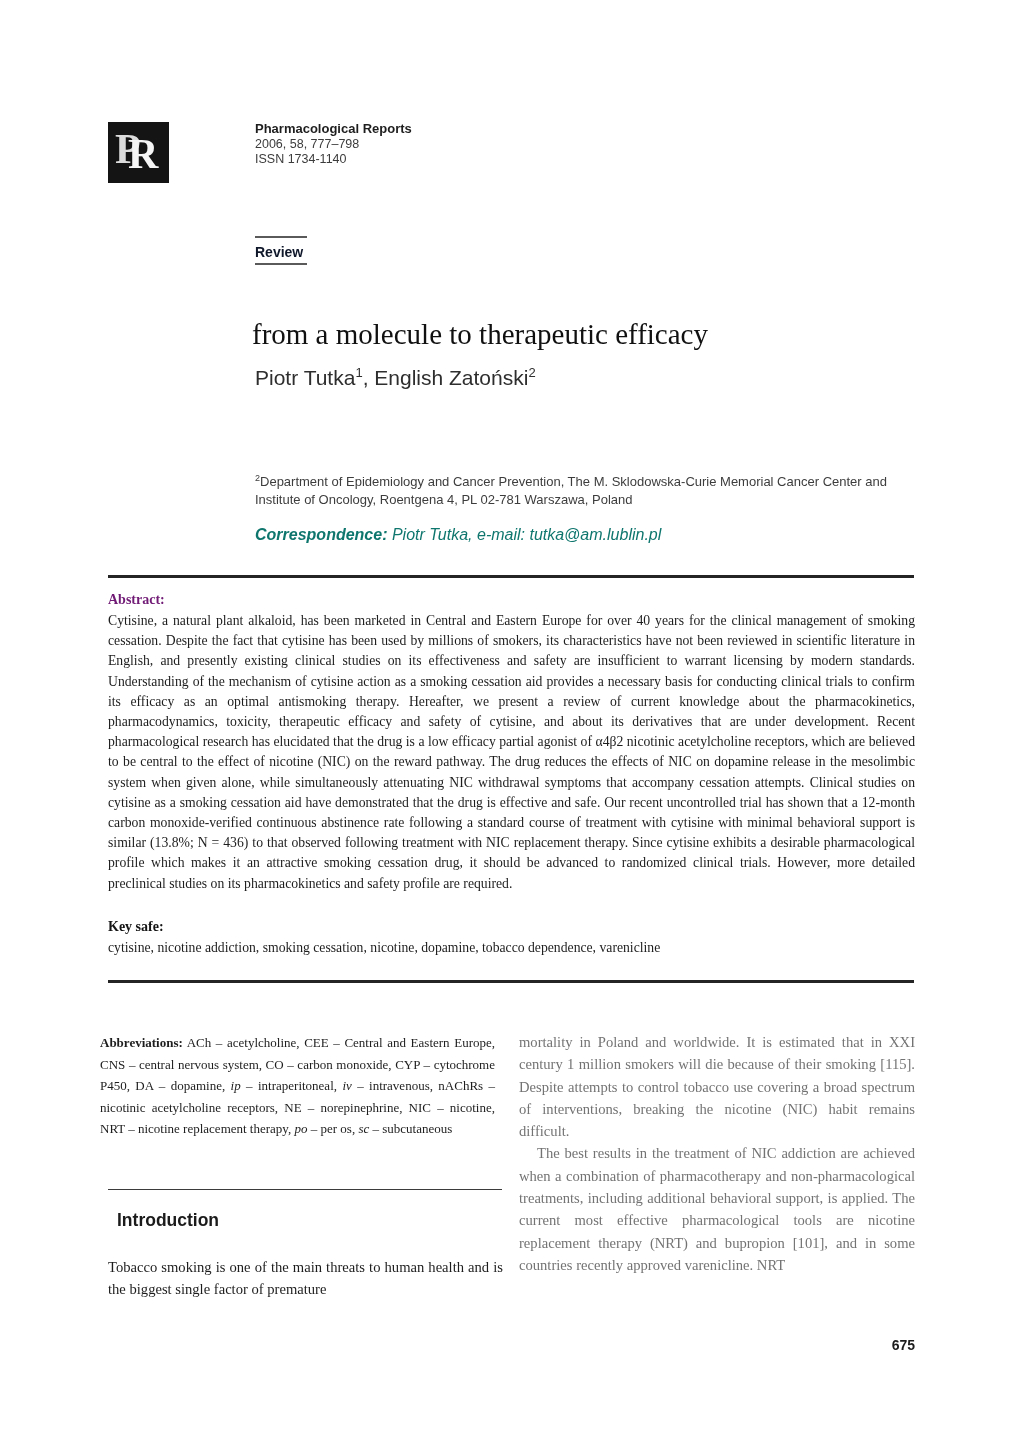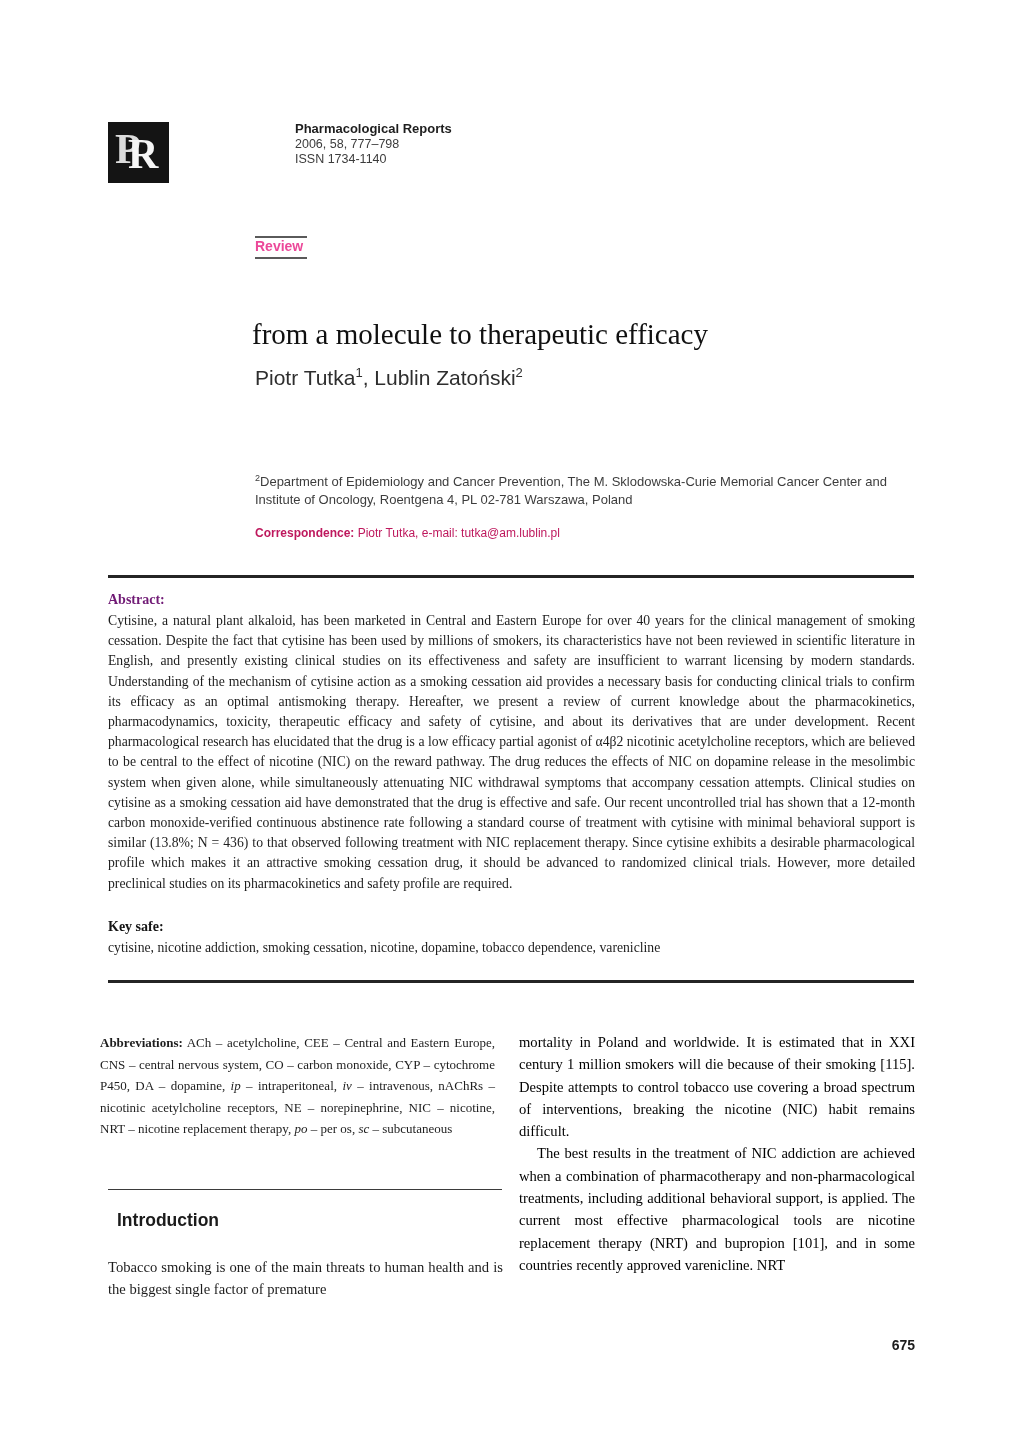--- a/index.html
+++ b/index.html
@@ -13,52 +13,52 @@
     color:#1d1d1d;
   }
   .sans{font-family:"Liberation Sans", sans-serif;}
   .abs{position:absolute;}
 
   
   .logo-box{left:108px;top:122px;width:61px;height:61px;background:#141414;}
   .logo-letter{position:absolute;font-family:"Liberation Serif", serif;color:#f5f5f5;font-weight:bold;line-height:1;}
   .logo-p{left:7px;top:6px;font-size:42px;color:#dcdcdc;}
   .logo-r{left:20px;top:11px;font-size:42px;}
-  .journal-block{left:255px;top:121px;font-size:12.5px;line-height:15.5px;color:#3c3c3c;margin-left:40px;}
+  .journal-block{left:255px;top:121px;font-size:12.5px;line-height:15.5px;color:#3c3c3c;}
   .journal-name{font-weight:bold;color:#1e1e1e;font-size:13px;}
   .copyright-block{left:527px;top:122px;font-size:12.5px;line-height:15.5px;color:#4a4a4a;}
 
   
-  .review-label{left:255px;top:236px;font-size:14px;font-weight:bold;color:#ec4899;
-    border-top:2px solid #5a5a5a;border-bottom:2px solid #5a5a5a;padding:0 1px 3px 0;min-width:51px;text-align:left;}
+  .review-label{left:255px;top:236px;font-size:14px;font-weight:bold;color:#0f172a;
+    border-top:2px solid #5a5a5a;border-bottom:2px solid #5a5a5a;padding:6px 1px 3px 0;min-width:51px;text-align:left;}
   .title{left:252px;top:270px;width:690px;font-size:29px;line-height:43px;color:#101010;font-weight:normal;}
 
   .authors{left:255px;top:365px;font-size:21px;color:#2e2e2e;}
   .authors sup{font-size:13px;}
   .affiliation{left:255px;width:645px;font-size:13px;line-height:17.5px;color:#3d3d3d;}
   .affil-1{top:419px;}
   .affil-2{top:470px;}
   .affiliation sup{font-size:9px;}
-  .correspondence{left:255px;top:526px;font-size:12px;color:#be185d;}
+  .correspondence{left:255px;top:526px;font-size:16px;color:#0f766e;font-style:italic;}
 
   .rule{background:#242424;height:3px;width:806px;left:108px;}
   .rule-1{top:575px;}
   .rule-2{top:980px;}
 
   .abstract-heading{left:108px;top:592px;font-size:14px;font-weight:bold;color:#701a75;}
   .abstract-text{left:108px;top:611px;width:807px;font-size:13.7px;line-height:20.2px;text-align:justify;color:#1d1d1d;}
   .keywords-heading{left:108px;top:919px;font-size:14px;font-weight:bold;color:#141414;}
   .keywords-text{left:108px;top:940px;width:807px;font-size:13.7px;color:#1d1d1d;}
 
   
   .abbreviations{left:100px;top:1032px;width:395px;font-size:13px;line-height:21.6px;text-align:justify;color:#1d1d1d;}
   .thin-rule{left:108px;top:1189px;width:394px;height:1px;background:#3b3b3b;}
   .intro-heading{left:108px;top:1201px;font-size:17.5px;font-weight:bold;color:#1b1b1b;}
   .intro-para{left:108px;top:1256px;width:395px;font-size:14.6px;line-height:22px;text-align:justify;color:#1d1d1d;}
-  .right-col{left:519px;top:1031px;width:396px;font-size:14.6px;line-height:22.3px;text-align:justify;color:#000000;}
+  .right-col{left:519px;top:1031px;width:396px;font-size:14.6px;line-height:22.3px;text-align:justify;color:#737373;}
   .right-col p{margin:0;}
   .right-col .para-2{text-indent:18px;}
 
   .page-number{left:874px;top:1337px;width:41px;text-align:right;font-size:14px;font-weight:bold;color:#1c1c1c;}
 </style>
 </head>
 <body>
 
 <div class="page">
 
@@ -74,21 +74,21 @@
   </div>
 
 
   <div class="abs review-label sans">Review</div>
 
   <h1 class="abs title" style="margin:0;">
     <br>
     <span>from a molecule to therapeutic efficacy</span>
   </h1>
 
-  <div class="abs authors sans"><span>Piotr Tutka</span><sup>1</sup><span>, Lublin Zatoński</span><sup>2</sup></div>
+  <div class="abs authors sans"><span>Piotr Tutka</span><sup>1</sup><span>, English Zatoński</span><sup>2</sup></div>
 
   <div class="abs affiliation affil-2 sans"><sup>2</sup><span>Department of Epidemiology and Cancer Prevention, The M. Sklodowska-Curie Memorial Cancer Center and Institute of Oncology, Roentgena 4, PL 02-781 Warszawa, Poland</span></div>
 
   <div class="abs correspondence sans"><span style="font-weight: bold;">Correspondence:</span><span> Piotr Tutka, e-mail: tutka@am.lublin.pl</span></div>
 
   <div class="abs rule rule-1"></div>
 
   <div class="abs abstract-heading">Abstract:</div>
   <div class="abs abstract-text">Cytisine, a natural plant alkaloid, has been marketed in Central and Eastern Europe for over 40 years for the clinical management of smoking cessation. Despite the fact that cytisine has been used by millions of smokers, its characteristics have not been reviewed in scientific literature in English, and presently existing clinical studies on its effectiveness and safety are insufficient to warrant licensing by modern standards. Understanding of the mechanism of cytisine action as a smoking cessation aid provides a necessary basis for conducting clinical trials to confirm its efficacy as an optimal antismoking therapy. Hereafter, we present a review of current knowledge about the pharmacokinetics, pharmacodynamics, toxicity, therapeutic efficacy and safety of cytisine, and about its derivatives that are under development. Recent pharmacological research has elucidated that the drug is a low efficacy partial agonist of α4β2 nicotinic acetylcholine receptors, which are believed to be central to the effect of nicotine (NIC) on the reward pathway. The drug reduces the effects of NIC on dopamine release in the mesolimbic system when given alone, while simultaneously attenuating NIC withdrawal symptoms that accompany cessation attempts. Clinical studies on cytisine as a smoking cessation aid have demonstrated that the drug is effective and safe. Our recent uncontrolled trial has shown that a 12-month carbon monoxide-verified continuous abstinence rate following a standard course of treatment with cytisine with minimal behavioral support is similar (13.8%; N = 436) to that observed following treatment with NIC replacement therapy. Since cytisine exhibits a desirable pharmacological profile which makes it an attractive smoking cessation drug, it should be advanced to randomized clinical trials. However, more detailed preclinical studies on its pharmacokinetics and safety profile are required.</div>
 

